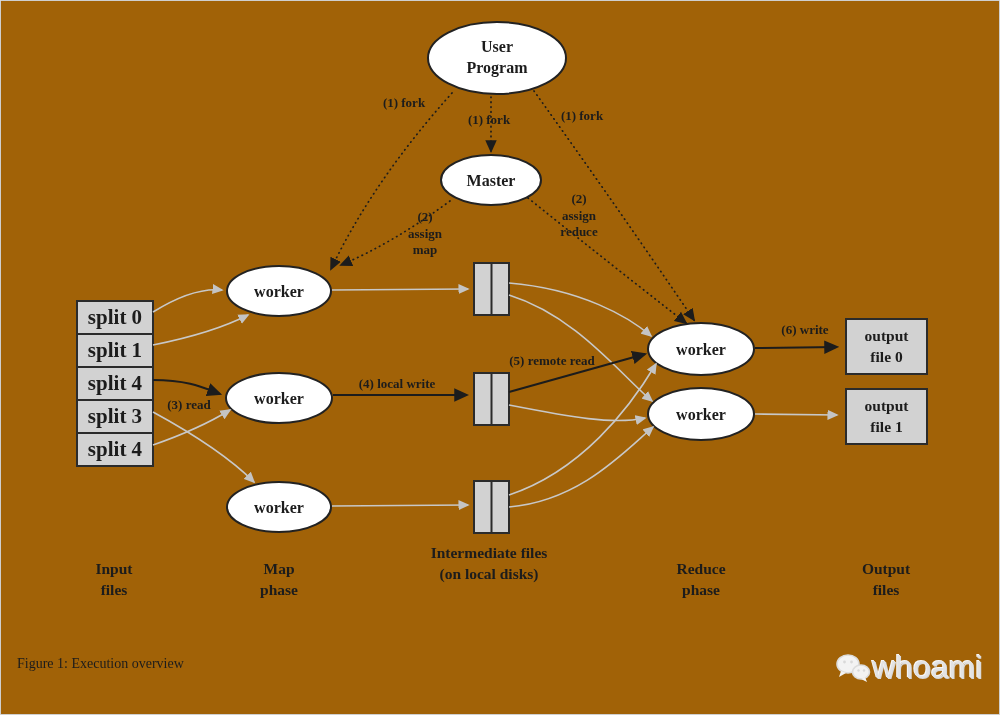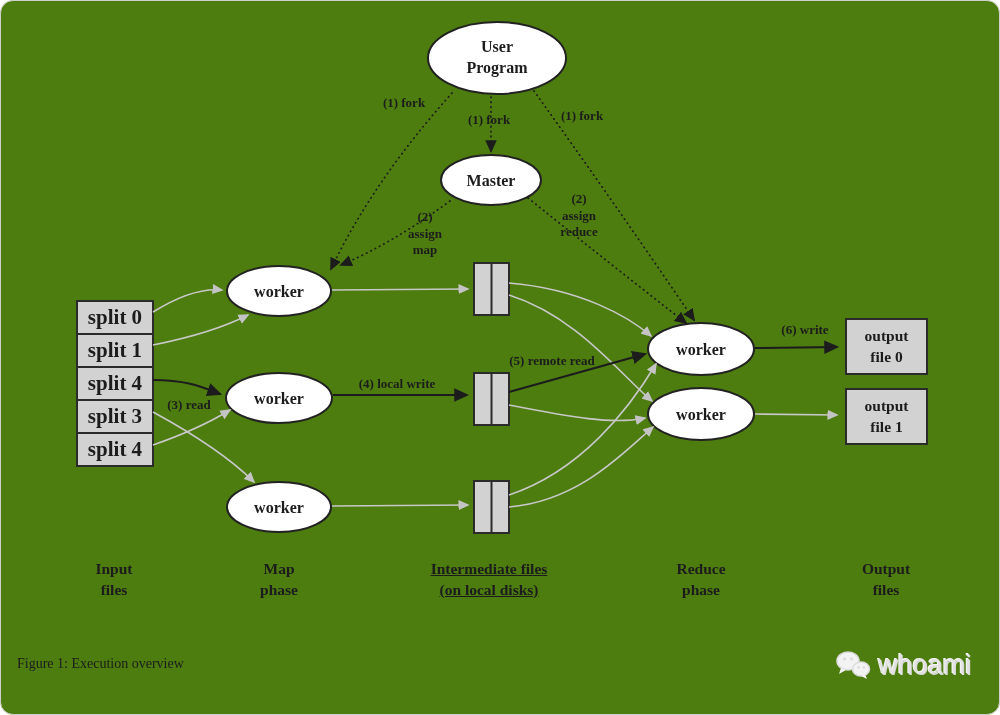--- a/index.html
+++ b/index.html
@@ -1,31 +1,31 @@
 <!DOCTYPE html>
 <html><head>
 <meta charset="utf-8">
 <style>
   html,body{margin:0;padding:0;background:#fff;}
   .page{
     position:relative;width:998px;height:713px;margin:0;
-    background:#4d7c0f;border:1px solid #cfcfcf;border-radius:13px;
+    background:#a16207;border:1px solid #cfcfcf;border-radius:1px;
     font-family:"Liberation Serif", serif;color:#1c1c1c;overflow:hidden;
   }
   .page svg.canvas{position:absolute;left:0;top:0;}
   .lbl{position:absolute;text-align:center;white-space:pre-line;color:#1c1c1c;}
   .node-lbl{font-size:16px;font-weight:600;line-height:1.32;}
   .edge-lbl{font-size:13px;font-weight:600;line-height:1.27;}
   .split-lbl{font-size:21px;font-weight:600;line-height:33px;height:33px;}
   .out-lbl{font-size:15.5px;font-weight:600;line-height:1.3;display:flex;align-items:center;justify-content:center;flex-direction:column;}
   .phase-lbl{font-size:15.5px;font-weight:600;line-height:1.35;}
   .caption{position:absolute;left:16px;right:0;text-align:left;font-size:14px;font-weight:400;}
   .watermark{
-    position:absolute;display:flex;align-items:center;gap:6px;
-    font-family:"Liberation Sans", sans-serif;font-size:27px;font-weight:400;
+    position:absolute;display:flex;align-items:center;
+    font-family:"Liberation Sans", sans-serif;font-size:32px;font-weight:400;
     color:#e3e3e3;text-shadow:-1px -1px 0 #f7f7f7, 1px 1px 0 #d8d8d8;
   }
 </style>
 </head>
 <body>
 
 <div class="page">
 
   <svg class="canvas" width="998" height="713" viewBox="0 0 998 713">
     <defs>
@@ -131,21 +131,21 @@
 reduce</div>
   <div class="lbl edge-lbl" style="left:143px;top:364px;width:90px;margin-top:32px;">(3) read</div>
   <div class="lbl edge-lbl" style="left:321px;top:375px;width:150px;">(4) local write</div>
   <div class="lbl edge-lbl" style="left:476px;top:352px;width:150px;">(5) remote read</div>
   <div class="lbl edge-lbl" style="left:754px;top:321px;width:100px;">(6) write</div>
 
   <div class="lbl phase-lbl" style="left:63px;top:558px;width:100px;">Input
 files</div>
   <div class="lbl phase-lbl" style="left:228px;top:558px;width:100px;">Map
 phase</div>
-  <div class="lbl phase-lbl" style="left:398px;top:558px;width:180px;text-decoration:underline;">Intermediate files
+  <div class="lbl phase-lbl" style="left:398px;top:542px;width:180px;">Intermediate files
 (on local disks)</div>
   <div class="lbl phase-lbl" style="left:650px;top:558px;width:100px;">Reduce
 phase</div>
   <div class="lbl phase-lbl" style="left:835px;top:558px;width:100px;">Output
 files</div>
 
   <div class="caption" style="top:655px;">Figure 1: Execution overview</div>
 
   <div class="watermark" style="left:833px;top:648px;">
     <span style="display:inline-block;line-height:0;">

